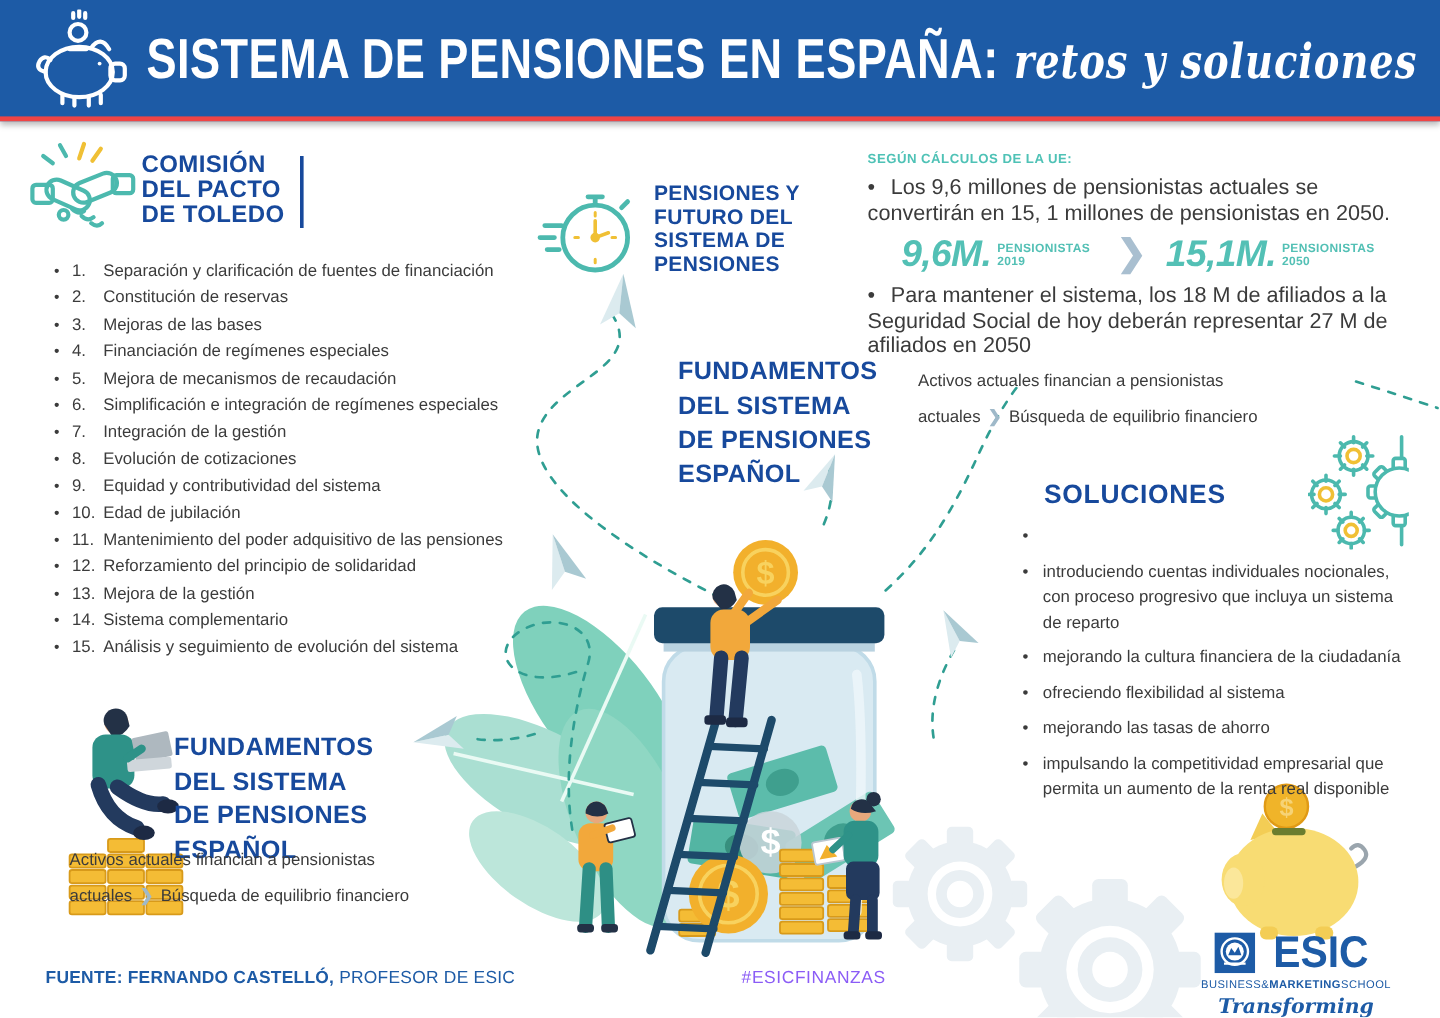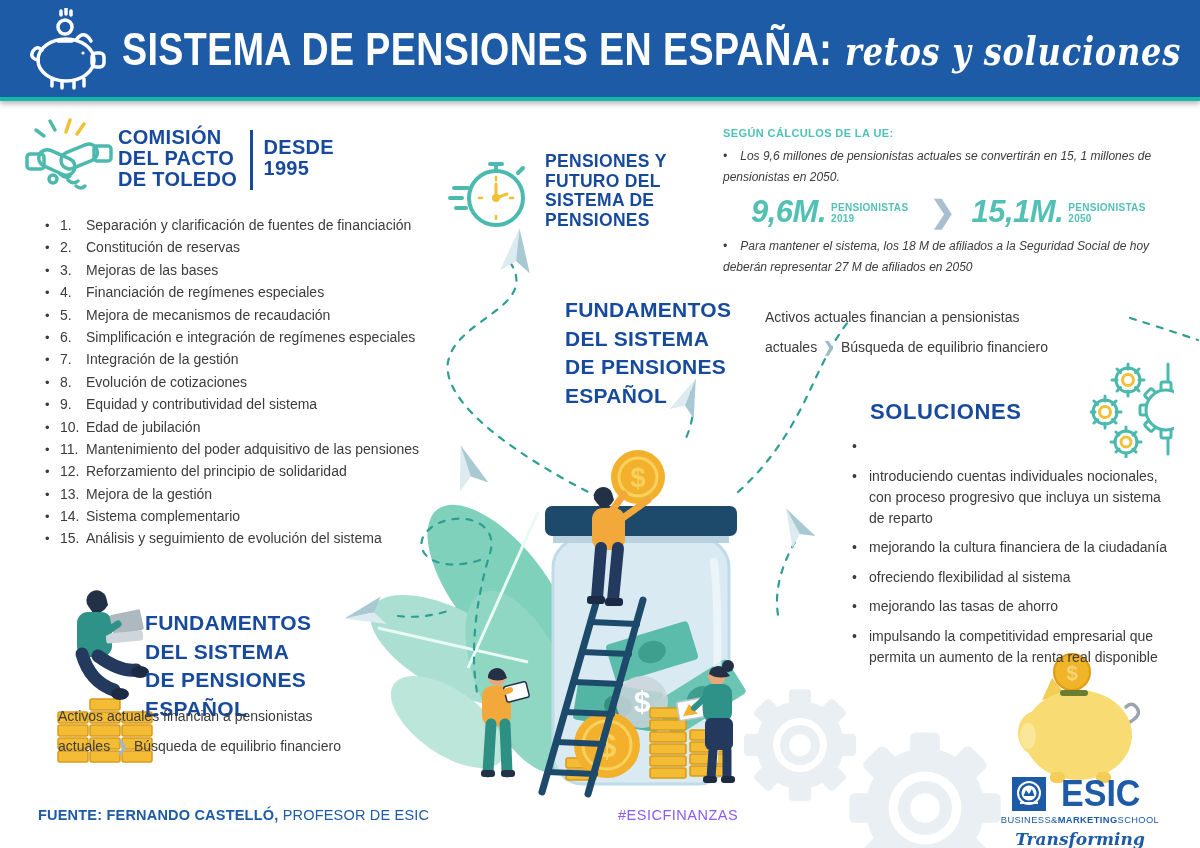--- a/index.html
+++ b/index.html
@@ -1,21 +1,21 @@
 <!DOCTYPE html>
 <html><head>
 <meta charset="utf-8">
 <style>
   html,body{margin:0;padding:0;background:#fff;}
   .page{position:relative;width:1200px;height:848px;overflow:hidden;background:#ffffff;
         font-family:"Liberation Sans", sans-serif;color:#3b3b3b;}
   .layer{position:absolute;z-index:2;}
   
   .header{position:absolute;top:0;left:0;width:1200px;height:97px;background:#1d5ba6;
-          display:flex;align-items:center;z-index:3;border-bottom:4px solid #14b8a6;
+          display:flex;align-items:center;z-index:3;border-bottom:4px solid #ef4444;
           box-shadow:0 3px 5px rgba(0,0,0,.28);}
   .header-piggy{margin:0 10px 0 20px;flex:0 0 auto;}
   .title-wrap{display:flex;align-items:baseline;gap:16px;transform:scaleX(.80);transform-origin:left center;white-space:nowrap;}
   .title-main{color:#fff;font-weight:bold;font-size:47px;letter-spacing:0.5px;}
   .title-script{color:#fff;font-size:40px;font-weight:bold;font-style:italic;
                 font-family:"DejaVu Serif", serif;letter-spacing:1px;}
   
   .navy{color:#17499c;}
   .h-block{font-weight:bold;letter-spacing:.3px;}
   .comision-wrap{left:118px;top:127px;display:flex;}
@@ -26,21 +26,21 @@
   .fund-title{font-size:21px;line-height:28.5px;}
   .soluciones-title{left:870px;top:399px;font-size:22px;letter-spacing:.6px;}
   
   .toledo-list{left:45px;top:217px;width:430px;}
   .t-row{display:flex;height:22.4px;align-items:baseline;font-size:14px;white-space:nowrap;}
   .t-dot{width:15px;font-size:13px;}
   .t-num{width:26px;}
   
   .ue{left:723px;top:127px;width:468px;}
   .ue-heading{color:#4fc2b6;font-weight:bold;font-size:11px;letter-spacing:.4px;margin-bottom:7px;}
-  .ue-par{font-size:12px;line-height:20.5px;font-style:italic;}
+  .ue-par{font-size:18px;line-height:20.5px;}
   .ue-par .dot{margin-right:13px;}
   .stats-row{display:flex;align-items:flex-start;margin:9px 0 8px 28px;}
   .stat-value{color:#53c0b5;font-weight:bold;font-size:31px;line-height:32px;letter-spacing:-.5px;font-style:italic;}
   .stat-labels{color:#53c0b5;font-weight:bold;font-size:10px;line-height:11px;padding:6px 0 0 5px;letter-spacing:.3px;}
   .stat-chev{color:#a9bfd0;font-size:30px;font-weight:bold;line-height:32px;margin:0 16px 0 22px;}
   
   .note{font-size:14px;line-height:30px;}
   .note .chev{color:#9fb9c9;font-weight:bold;margin:0 6px;font-size:14px;}
   .note-centro{left:765px;top:302px;width:430px;}
   .note-izq{left:58px;top:701px;width:360px;}
@@ -330,25 +330,20 @@
     </g>
   </svg>
   <div class="layer comision-wrap">
     <div class="comision-title h-block navy">
 
     <div>COMISIÓN</div>
         <div>DEL PACTO</div>
         <div>DE TOLEDO</div>
       </div>
     <div class="comision-divider"></div>
-    <div class="since h-block navy">
-
-    <div>DESDE</div>
-        <div>1995</div>
-      </div>
   </div>
 
   <div class="layer toledo-list">
 
       <div class="t-row">
         <span class="t-dot">•</span>
         <span class="t-num">1.</span>
         <span class="t-text">Separación y clarificación de fuentes de financiación</span>
       </div>
 

